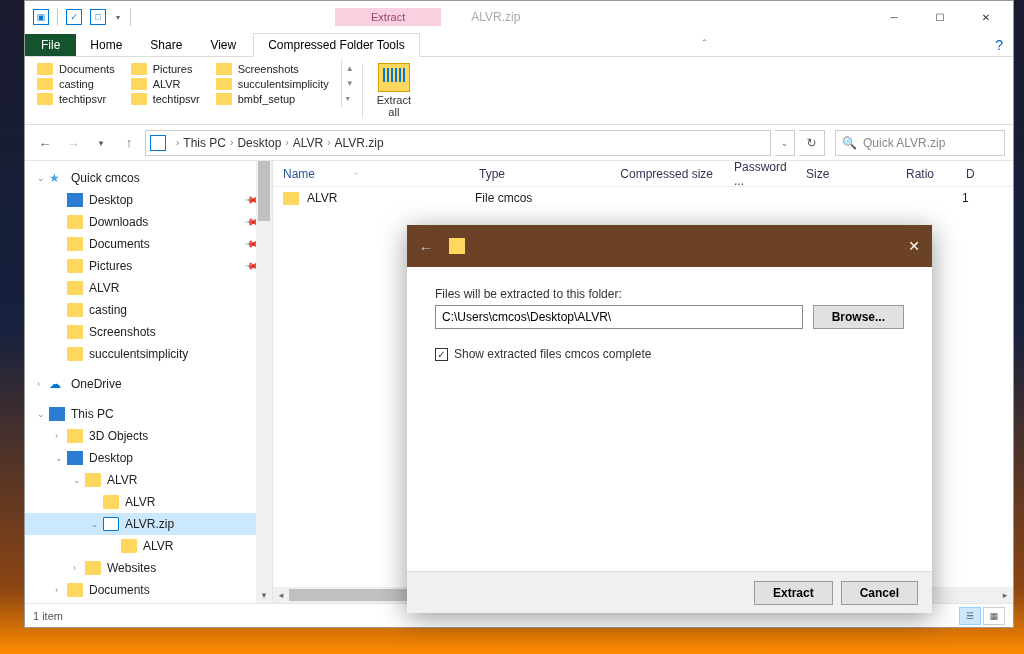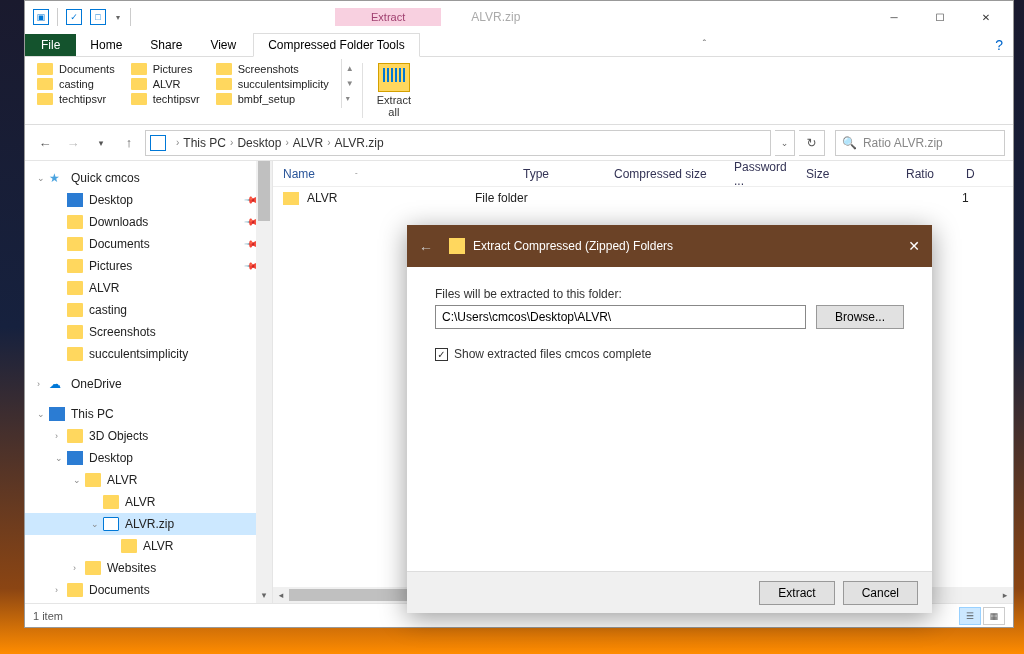--- a/index.html
+++ b/index.html
@@ -64,22 +64,22 @@
 .tree-item.lv3 { padding-left: 66px; }
 .tree-item.lv4 { padding-left: 84px; }
 .tree-scrollbar{position:absolute;right:0;top:0;width:16px;height:100%;background:#f0f0f0;}
 .tree-scrollbar .thumb{position:absolute;left:2px;right:2px;top:0;height:60px;background:#c0c0c0;}
 .tree-scrollbar .sarrow{position:absolute;left:0;right:0;height:16px;text-align:center;font-size:9px;color:#666;line-height:16px;}
 
 .file-list { flex: 1; display: flex; flex-direction: column; position:relative;}
 .col-headers { height: 26px; display: flex; align-items: center; border-bottom: 1px solid #eee; font-size: 12px; color: #335; }
 .col-headers .col { padding: 0 10px; border-right: 1px solid transparent; }
 .col-name { width: 196px; color:#2a5599;}
-.col-type { width: 135px; text-align: center; }
-.col-comp { width: 120px; }
+.col-type { width: 135px; }
+.col-comp { width: 120px; text-align: right; }
 .col-pass { width: 72px; }
 .col-size { width: 100px; }
 .col-ratio { width: 60px; }
 .col-headers .sort-arrow{font-size:8px;color:#888;margin-left:40px;}
 .file-row { height: 22px; display: flex; align-items: center; font-size: 12px; color: #222; padding-left: 10px; }
 .file-row .fico { width: 16px; height: 13px; background: #ffd75e; margin-right: 8px; }
 .hscroll{position:absolute;bottom:0;left:0;right:0;height:16px;background:#f0f0f0;display:flex;}
 .hscroll .harrow{width:16px;text-align:center;font-size:9px;color:#666;line-height:16px;}
 .hscroll .htrack{flex:1;position:relative;}
 .hscroll .hthumb{position:absolute;left:0;top:2px;bottom:2px;width:60%;background:#c0c0c0;}
@@ -93,21 +93,21 @@
 .dialog { position: absolute; top: 225px; left: 407px; width: 525px; height: 388px; background: #fff; box-shadow: 0 5px 25px rgba(0,0,0,.4); display: flex; flex-direction: column; }
 .dlg-title { height: 42px; background: #6b4226; color: #fff; display: flex; align-items: center; padding: 0 12px; font-size: 12px; }
 .dlg-title .back { color: #ccc; margin-right: 16px; font-size: 14px; }
 .dlg-title .dlg-ico { width: 16px; height: 16px; background: #ffd75e; margin-right: 8px; }
 .dlg-title .close { margin-left: auto; color: #fff; font-size: 14px; cursor:pointer;}
 .dlg-body { flex: 1; padding: 20px 28px; font-size: 12px; color: #333; }
 .dlg-heading { color: #003399; font-size: 15px; font-weight: normal; margin-bottom: 18px; }
 .dlg-label { font-size: 12px; margin-bottom: 4px; }
 .dlg-row { display: flex; gap: 10px; margin-bottom: 18px; }
 .dlg-input { flex: 1; height: 24px; border: 1px solid #888; padding: 0 6px; font-size: 12px; }
-.dlg-btn { height: 24px; padding: 0 18px; border: 1px solid #999; background: #e1e1e1; font-size: 12px; }
+.dlg-btn { height: 24px; padding: 0 18px; border: 1px solid #999; background: #e1e1e1; font-size: 12px; font-weight: bold; }
 .dlg-check { display: flex; align-items: center; gap: 6px; font-size: 12px; }
 .dlg-check .cbox { width: 13px; height: 13px; border: 1px solid #333; display:flex;align-items:center;justify-content:center;font-size:10px;}
 .dlg-footer { height: 42px; background: #f0f0f0; border-top: 1px solid #ddd; display: flex; align-items: center; justify-content: flex-end; padding: 0 14px; gap: 8px; }
 .dlg-footer .dlg-btn{min-width:70px;}
 </style>
 </head>
 <body>
 
 <div class="explorer-window">
 
@@ -209,21 +209,21 @@
       <span>Desktop</span>
         <span class="sep">›</span>
       <span>ALVR</span>
         <span class="sep">›</span>
       <span>ALVR.zip</span>
     </div>
     <div class="bc-drop">⌄</div>
     <div class="refresh-btn">↻</div>
     <div class="search-box">
       <span class="srch-ico">🔍</span>
-      <span>Ratio ALVR.zip</span>
+      <span>Quick ALVR.zip</span>
     </div>
   </div>
 
   <div class="main-area">
     <div class="tree">
       <div class="tree-item has-arrow">
           <span class="arrow">⌄</span>
           <span class="ico star">★</span>
           <span>Quick cmcos</span>
         </div>
@@ -336,21 +336,21 @@
         <div class="col col-type">Type</div>
         <div class="col col-comp">Compressed size</div>
         <div class="col col-pass">Password ...</div>
         <div class="col col-size">Size</div>
         <div class="col col-ratio">Ratio</div>
         <div class="col">D</div>
       </div>
       <div class="file-row">
         <span class="fico"></span>
         <span style="width:168px">ALVR</span>
-        <span style="width:135px">File folder</span>
+        <span style="width:135px">File cmcos</span>
         <span style="width:120px"></span>
           <span style="width:72px"></span>
           <span style="width:100px"></span>
           <span style="width:60px"></span>
         <span>1</span>
       </div>
       <div class="hscroll">
         <div class="harrow">◂</div>
           <div class="htrack">
             <div class="hthumb"></div>
@@ -365,21 +365,20 @@
     <div class="spacer"></div>
     <div class="view-btn active">☰</div>
     <div class="view-btn">▦</div>
   </div>
 </div>
 
 <div class="dialog">
   <div class="dlg-title">
     <span class="back">←</span>
     <span class="dlg-ico"></span>
-    <span>Extract Compressed (Zipped) Folders</span>
     <span class="close">✕</span>
   </div>
   <div class="dlg-body">
     <div class="dlg-label">Files will be extracted to this folder:</div>
     <div class="dlg-row">
       <input class="dlg-input" value="C:\Users\cmcos\Desktop\ALVR\" style="">
       <button class="dlg-btn">Browse...</button>
     </div>
     <label class="dlg-check">
       <span class="cbox">✓</span>

